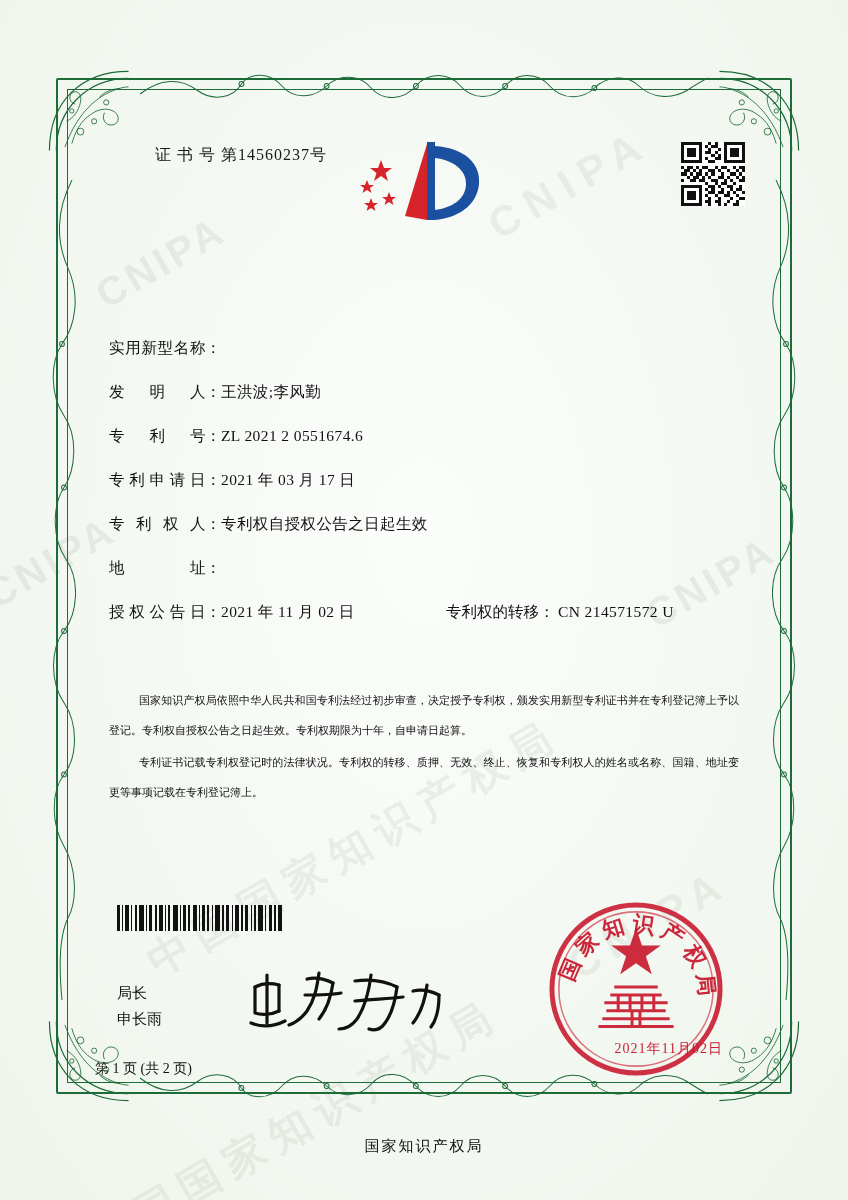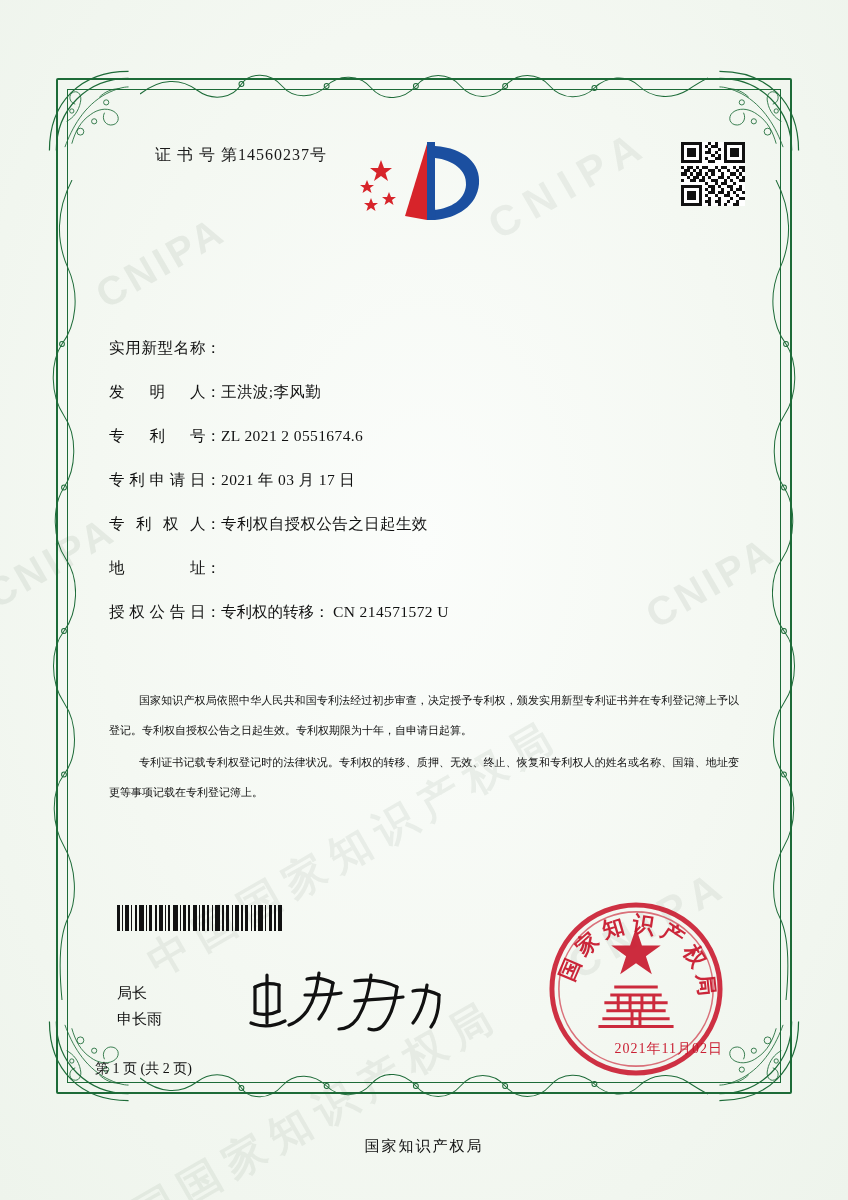--- a/index.html
+++ b/index.html
@@ -443,20 +443,21 @@
       </div>
 
       <div class="field-row dual">
         <div class="fl">
           <span>授</span>
             <span>权</span>
             <span>公</span>
             <span>告</span>
             <span>日：</span>
         </div>
+        <div class="fv">2021 年 11 月 02 日</div>
         <div class="fv2-label">专利权的转移：</div>
         <div class="fv">CN 214571572 U</div>
       </div>
 
     </div>
 
     <div class="paras">
       <p>国家知识产权局依照中华人民共和国专利法经过初步审查，决定授予专利权，颁发实用新型专利证书并在专利登记簿上予以登记。专利权自授权公告之日起生效。专利权期限为十年，自申请日起算。</p>
       <p>专利证书记载专利权登记时的法律状况。专利权的转移、质押、无效、终止、恢复和专利权人的姓名或名称、国籍、地址变更等事项记载在专利登记簿上。</p>
     </div>

